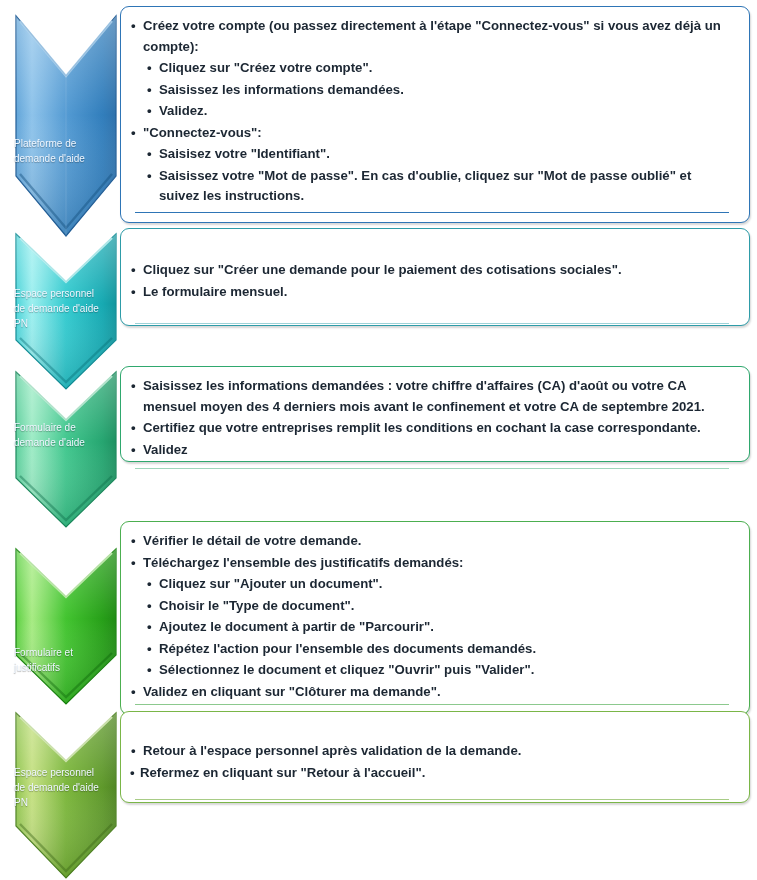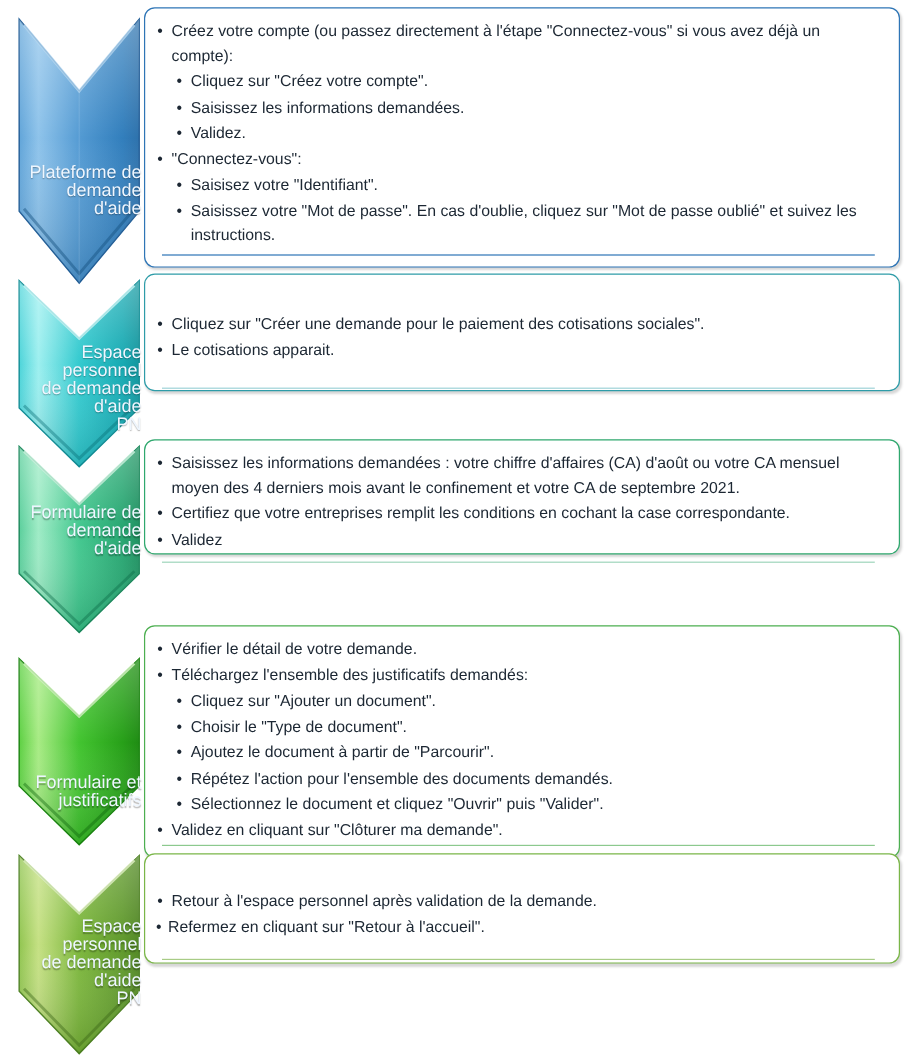--- a/index.html
+++ b/index.html
@@ -37,23 +37,23 @@
   }
   .chev-svg {
     display: block;
     width: 104px;
     overflow: visible;
   }
   .chev-label {
     position: absolute;
     left: 0;
     width: 104px;
-    text-align: right;
+    text-align: left;
     color: #eef6ff;
-    font-size: 15px;
+    font-size: 10px;
     line-height: 15px;
     font-family: "Liberation Sans", sans-serif;
     text-shadow: 0 1px 1px rgba(0,0,0,0.30);
     pointer-events: none;
   }
 
   
   .balloon {
     position: absolute;
     left: 120px;
@@ -74,20 +74,21 @@
     list-style: none;
   }
   .bullets li {
     color: #1c2733;
     font-size: 13.2px;
     line-height: 20.5px;
     font-family: "Liberation Sans", sans-serif;
     position: relative;
     padding-left: 14px;
     margin: 0 0 1px 0;
+    font-weight: bold;
   }
   .bullets li.lvl2 {
     padding-left: 30px;
   }
   .bullets li.tight {
     padding-left: 11px;
   }
   .bullets li::before {
     content: "\2022";
     position: absolute;
@@ -185,21 +186,21 @@
         <div>de demande d'aide</div>
         <div>PN</div>
       </div>
     </div>
 
     <div class="balloon" style="top:0px; height:98px; border-color:#2E9CA8;">
       <div class="balloon-inner">
         <div style="height:22px;"></div>
         <ul class="bullets">
           <li>Cliquez sur "Créer une demande pour le paiement des cotisations sociales".</li>
-          <li>Le cotisations apparait.</li>
+          <li>Le formulaire mensuel.</li>
         </ul>
         <div class="balloon-footline" style="background:#9ED3D8; margin-top:21px;"></div>
       </div>
     </div>
   </div>
 
   <div class="stage" style="top:366px;">
     <div class="chev-wrap" style="top:4px;">
       <svg class="chev-svg" viewBox="0 0 104 160" height="160" preserveAspectRatio="none">
         <defs>

